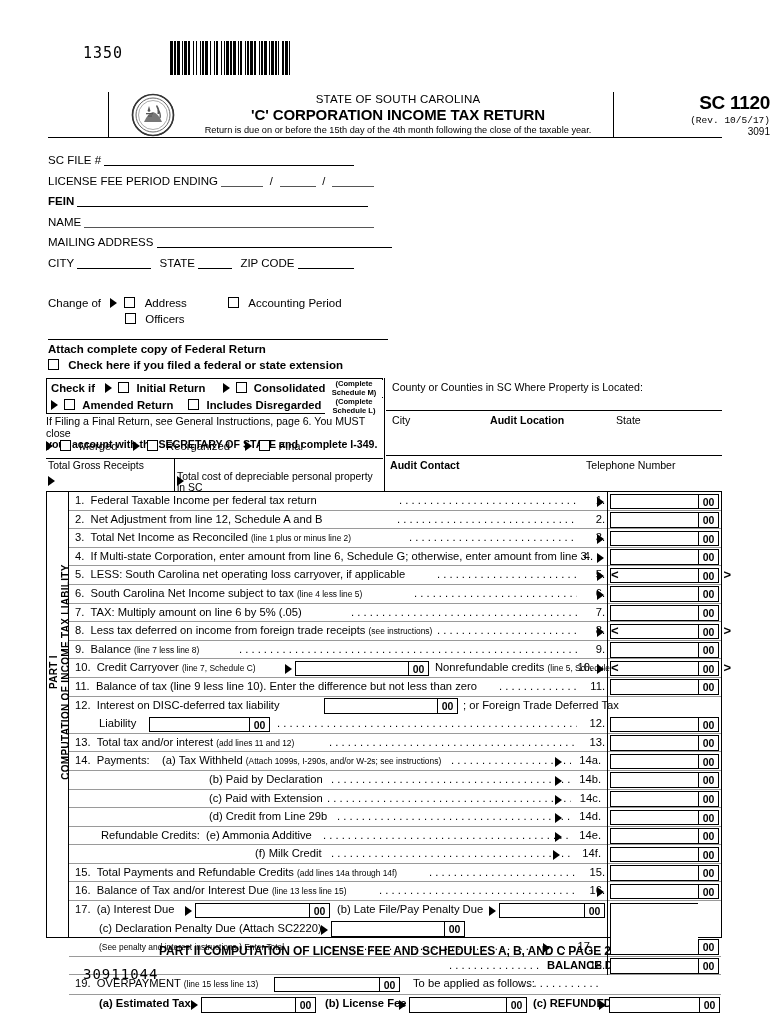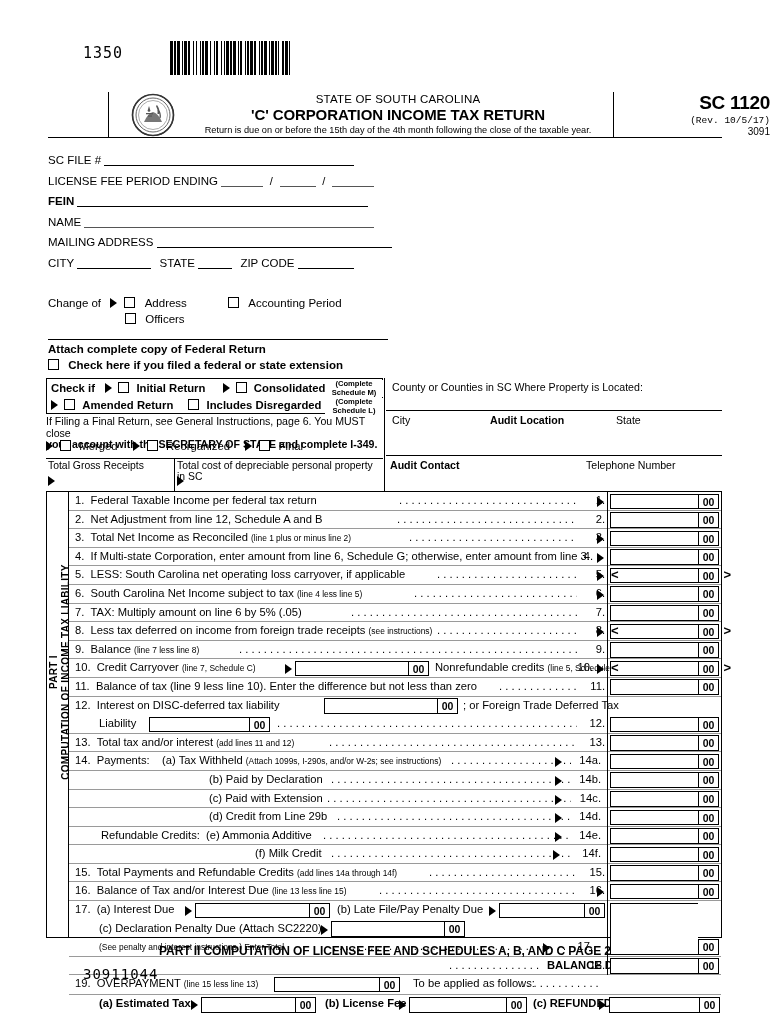--- a/index.html
+++ b/index.html
@@ -74,21 +74,21 @@
   .schdM { left:278px; top:1px; width:58px; }
   .schdL { left:278px; top:19px; width:58px; }
 
   .finaltxt { position:absolute; left:0px; top:38px; width:340px;
               font-size:10.6px; line-height:11.6px; }
   .finalchk { position:absolute; left:0px; top:62px; font-size:11.3px; }
 
   .tgr { position:absolute; left:0px; top:80px; width:337px; height:33px;
          border-top:1.3px solid #000; }
   .tgr .c1 { position:absolute; left:2px; top:1px; font-size:10.4px; }
-  .tgr .c2 { position:absolute; left:131px; top:1px; font-size:10.4px; }
+  .tgr .c2 { position:absolute; left:131px; top:12px; font-size:10.4px; }
   .tgr .vline { position:absolute; left:128px; top:0px; width:1.2px; height:33px;
                 background:#000; }
   .tgr .a1 { position:absolute; left:2px; top:16px; }
   .tgr .a2 { position:absolute; left:131px; top:16px; }
 
   .county { position:absolute; left:340px; top:0px; width:336px; height:33px;
             border-bottom:1.3px solid #000; font-size:10.6px; }
   .county span { position:absolute; left:6px; top:3px; }
   .audloc { position:absolute; left:340px; top:33px; width:336px; height:45px;
             border-bottom:1.3px solid #000; font-size:10.6px; }

